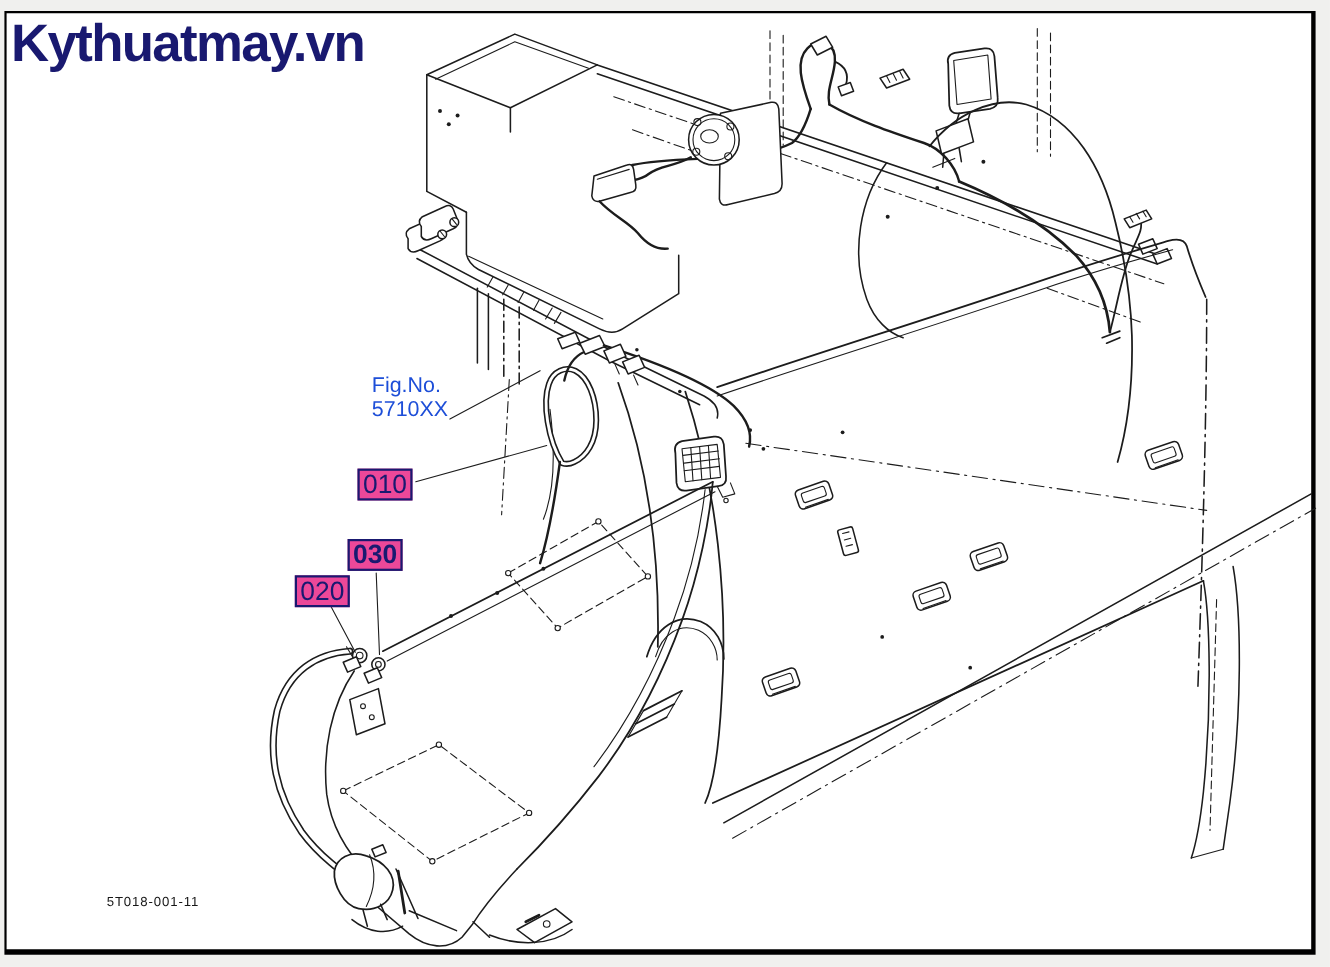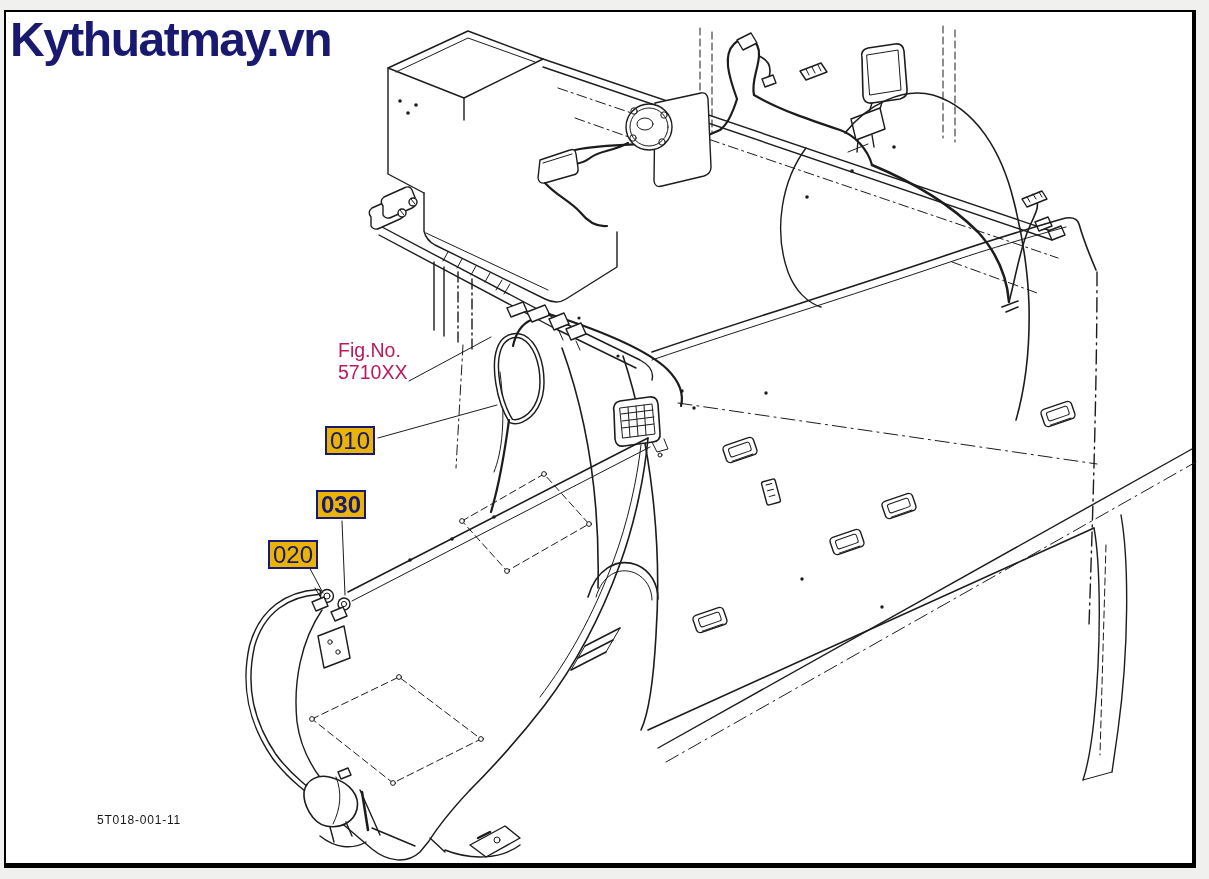--- a/index.html
+++ b/index.html
@@ -14,30 +14,30 @@
     border-right-width:4px;border-bottom-width:5px;box-sizing:border-box;
   }
   .artwork{position:absolute;left:0;top:0;width:1209px;height:879px;}
   .logo{
     position:absolute;left:10px;top:12px;
     font-size:48px;font-weight:800;letter-spacing:-1.5px;
     color:#191970;white-space:nowrap;text-align:center;
   }
   .figlabel{
     position:absolute;left:338px;top:339px;
-    font-size:19.5px;line-height:22px;color:#be185d;white-space:nowrap;
+    font-size:19.5px;line-height:22px;color:#1d4ed8;white-space:nowrap;
   }
   .callout{
-    position:absolute;border:2px solid #191970;background:#eab308;
+    position:absolute;border:2px solid #191970;background:#ec4899;
     color:#191970;font-size:24px;line-height:25px;padding:0 3px;
     white-space:nowrap;
   }
   .callout-010{left:325px;top:426px;}
   .callout-030{left:316px;top:490px;font-weight:bold;}
-  .callout-020{left:268px;top:540px;text-align:right;}
+  .callout-020{left:268px;top:523px;text-align:right;}
   .drawnum{
     position:absolute;left:97px;top:813px;
     font-size:12px;letter-spacing:0.8px;color:#161616;white-space:nowrap;
   }
   
   svg .s{stroke:#1c1c1c;fill:none;stroke-width:1.4;stroke-linecap:round;stroke-linejoin:round;}
   svg .thin{stroke-width:1.0;}
   svg .med{stroke-width:1.6;}
   svg .wire{stroke-width:2.2;}
   svg .wire2{stroke-width:2.5;}

